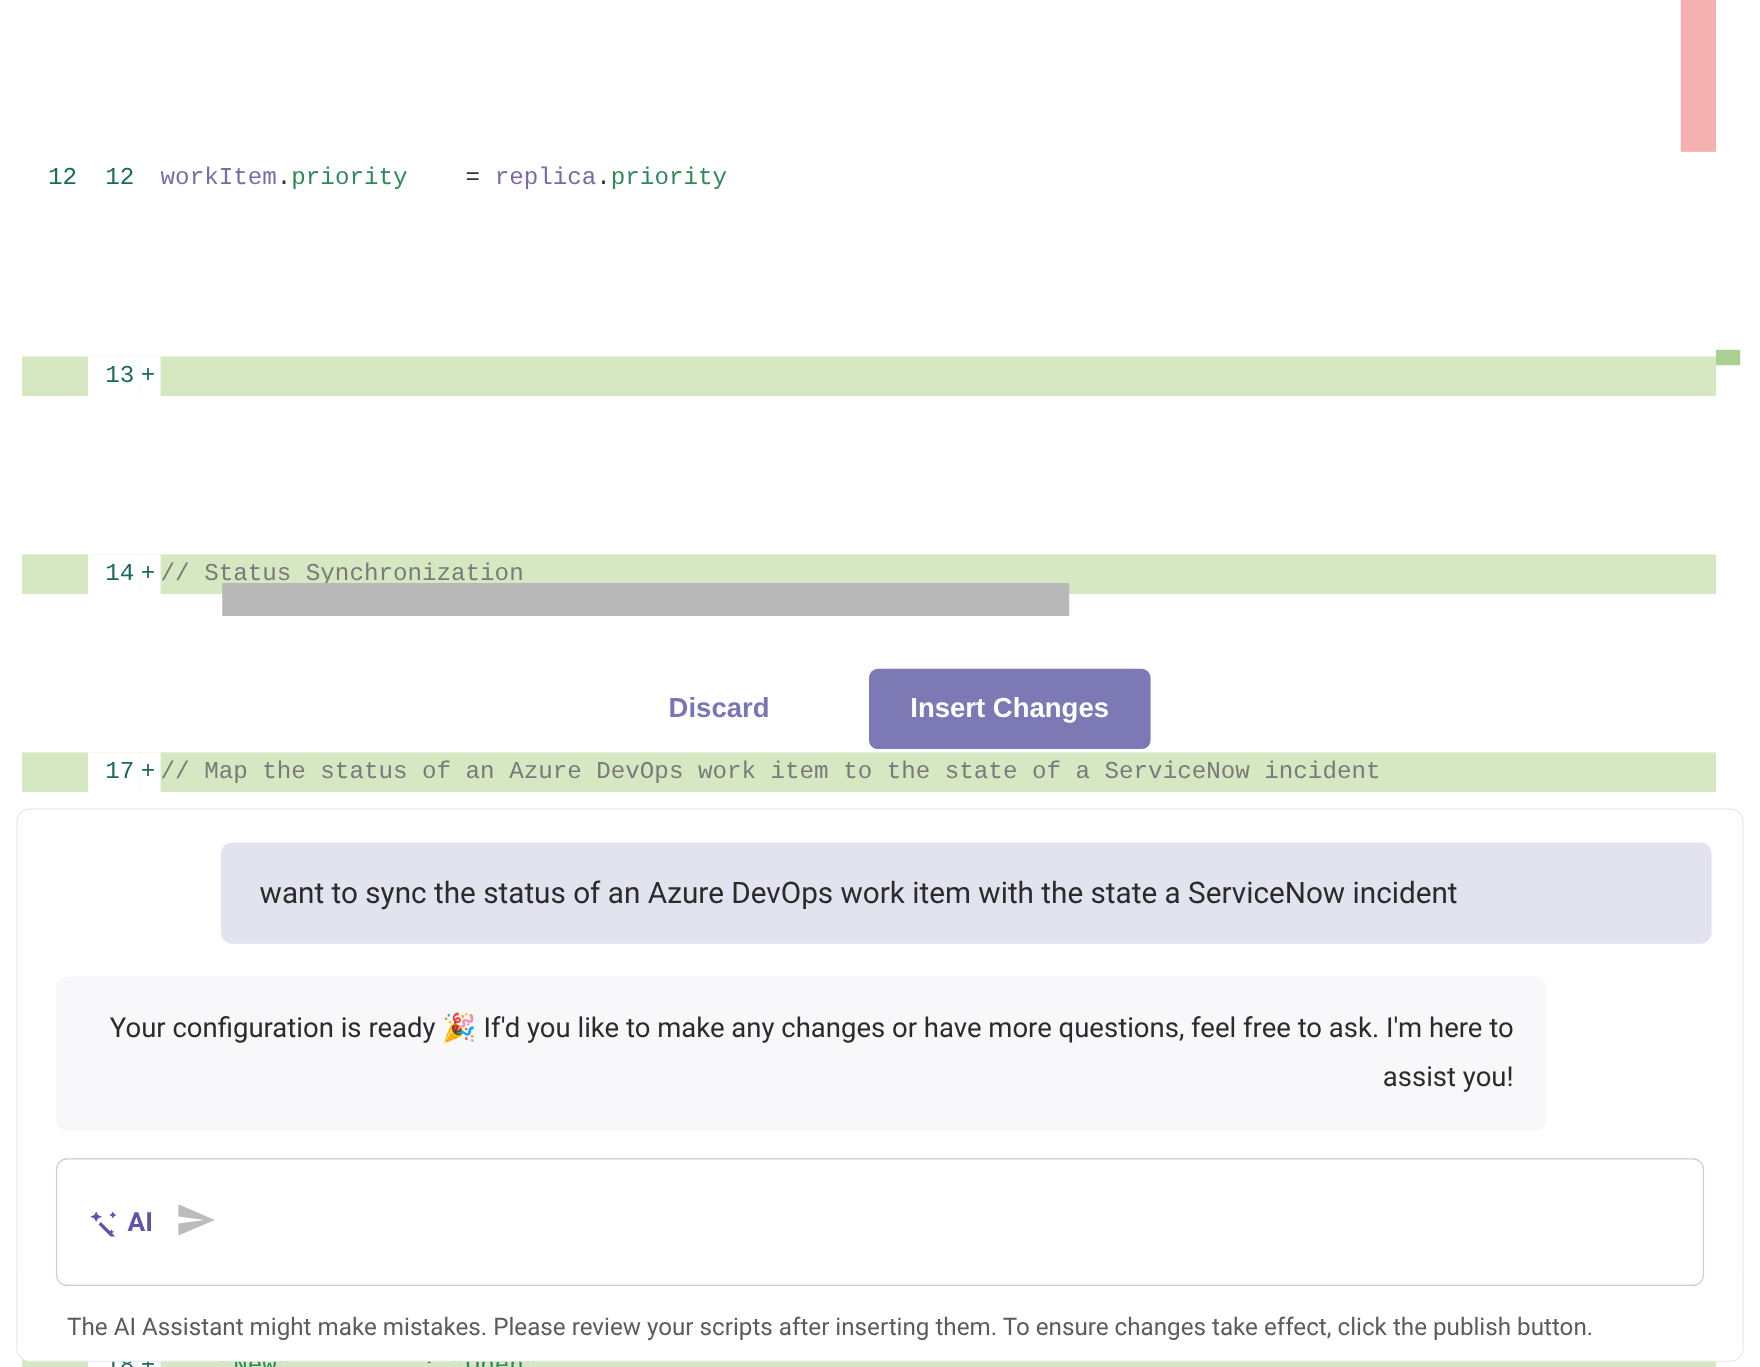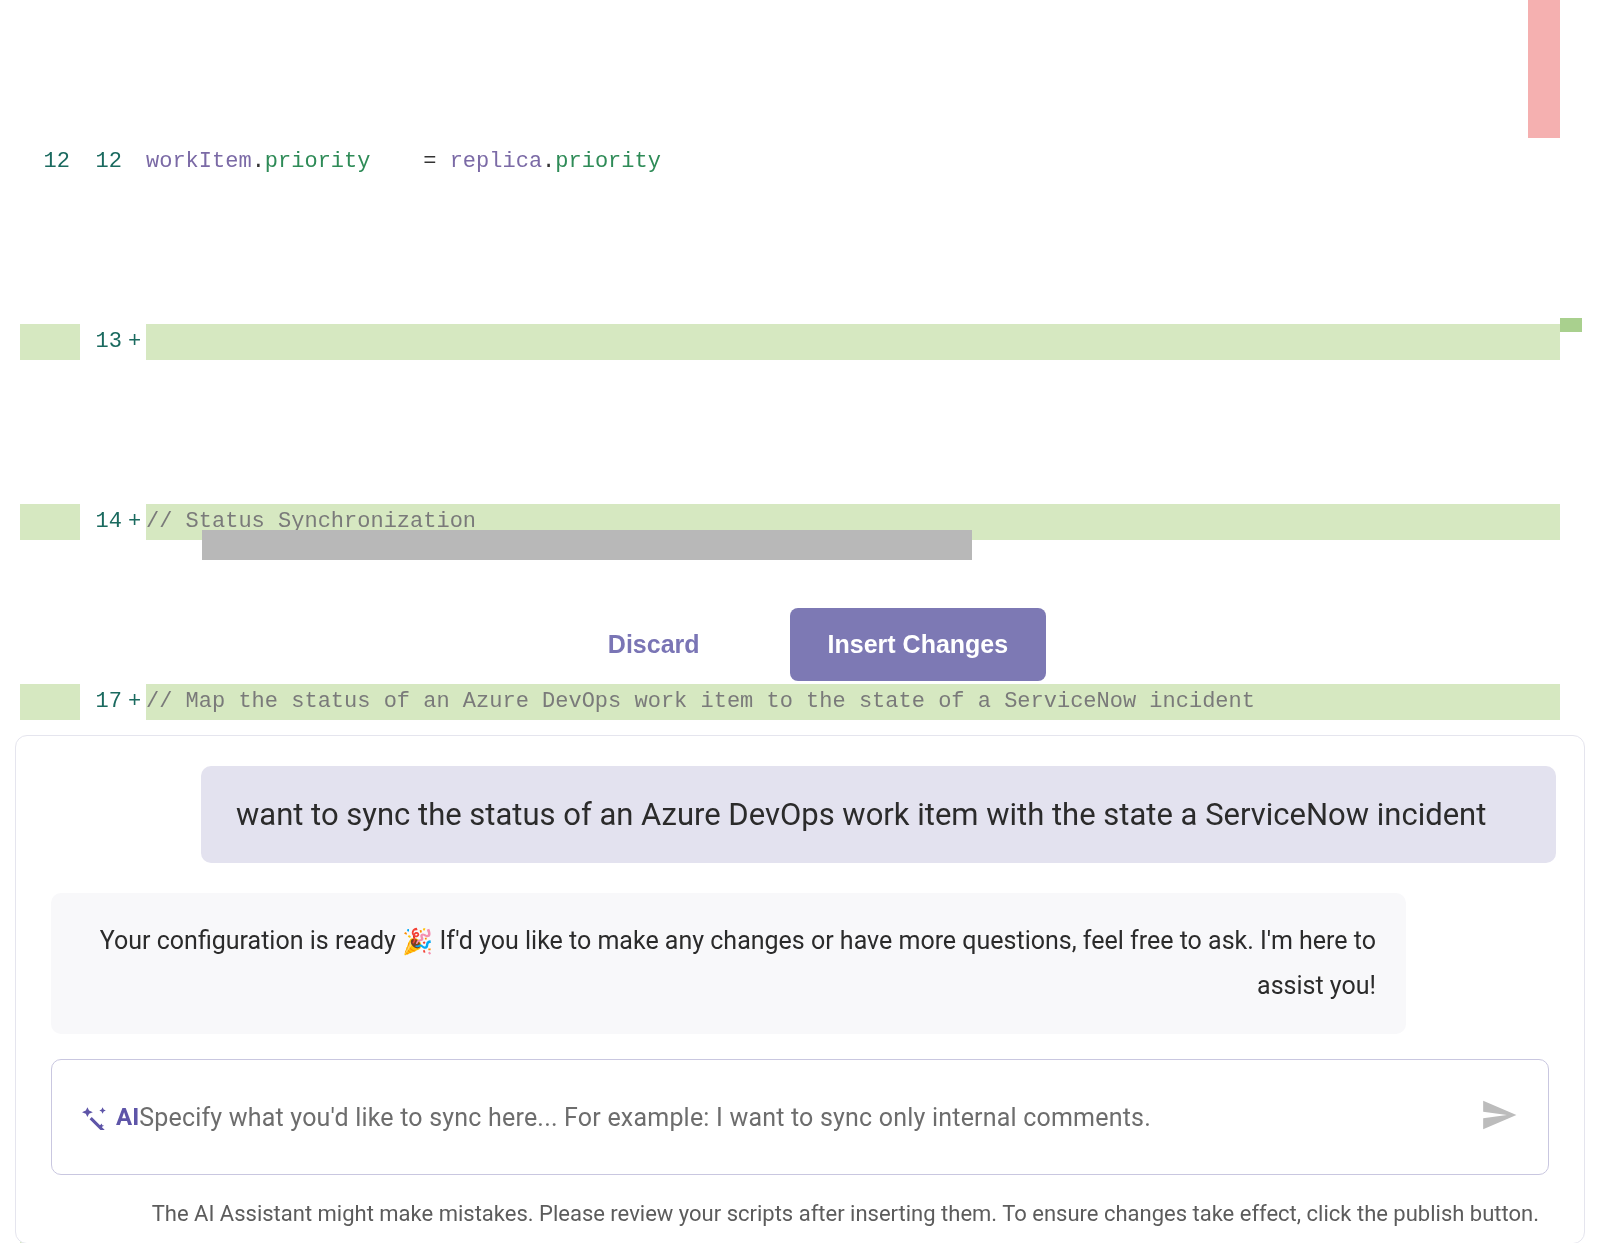--- a/index.html
+++ b/index.html
@@ -132,21 +132,21 @@
     border-radius: 12px;
     background: #fff;
     padding: 30px 35px 10px 35px;
   }
   .user-msg {
     margin-left: 150px;
     margin-right: 0;
     background: #e3e2ef;
     border-radius: 10px;
     padding: 30px 35px;
-    font-size: 31px;
+    font-size: 27px;
     color: #2b2b2b;
     width: 1355px;
   }
   .ai-msg {
     margin-top: 30px;
     background: #f8f8fa;
     border-radius: 10px;
     padding: 26px 30px;
     font-size: 25px;
     color: #2b2b2b;
@@ -158,20 +158,21 @@
     display: inline-block;
     vertical-align: middle;
   }
   .input-row {
     margin-top: 25px;
     border: 1.5px solid #c9c7e0;
     border-radius: 10px;
     padding: 36px 30px;
     display: flex;
     align-items: center;
+    gap: 20px;
   }
   .ai-badge {
     display: flex;
     align-items: center;
     gap: 8px;
     color: #5e55a8;
     font-weight: 700;
     font-size: 24px;
   }
   .wand-svg { width: 26px; height: 26px; }
@@ -181,21 +182,21 @@
     font-size: 25px;
     letter-spacing: 0.2px;
   }
   .send-icon {
     color: #b9b9b9;
   }
   .disclaimer {
     margin-top: 20px;
     font-size: 22px;
     color: #5c5c5c;
-    text-align: right;
+    text-align: left;
     line-height: 38px;
     padding: 0 10px;
   }
 </style>
 </head>
 <body>
 
 <div class="code-region">
   <div class="minimap-bar"></div>
   <div class="minimap-tick"></div>
@@ -301,21 +302,20 @@
     <span class="celebrate-icon">🎉</span>
     <span>If'd you like to make any changes or have more questions, feel free to ask. I'm here to assist you!</span>
   </div>
   <div class="input-row">
     <span class="ai-badge">
       <svg class="wand-svg" viewBox="0 0 24 24" fill="#5e55a8">
           <path d="M5 3l1.5 3L10 7.5 6.5 9 5 12 3.5 9 0 7.5 3.5 6 5 3zm14 0l1 2 2 1-2 1-1 2-1-2-2-1 2-1 1-2zM9 12l12 12-2 2L7 14l2-2zm9 6l.8 1.6L20.4 20l-1.6.8L18 22.4l-.8-1.6L15.6 20l1.6-.8L18 18z"></path>
         </svg>
       <span>AI</span>
     </span>
-    <span class="input-placeholder">Specify what you'd like to sync here...  For example: I want to sync only internal comments.</span>
     <span class="send-icon">
       <svg width="38" height="38" viewBox="0 0 24 24" fill="#bcbcbc">
           <path d="M2 21l21-9L2 3v7l15 2-15 2v7z"></path>
         </svg>
     </span>
   </div>
   <div class="disclaimer">The AI Assistant might make mistakes. Please review your scripts after inserting them. To ensure changes take effect, click the publish button.</div>
 </div>
 
 </body></html>

